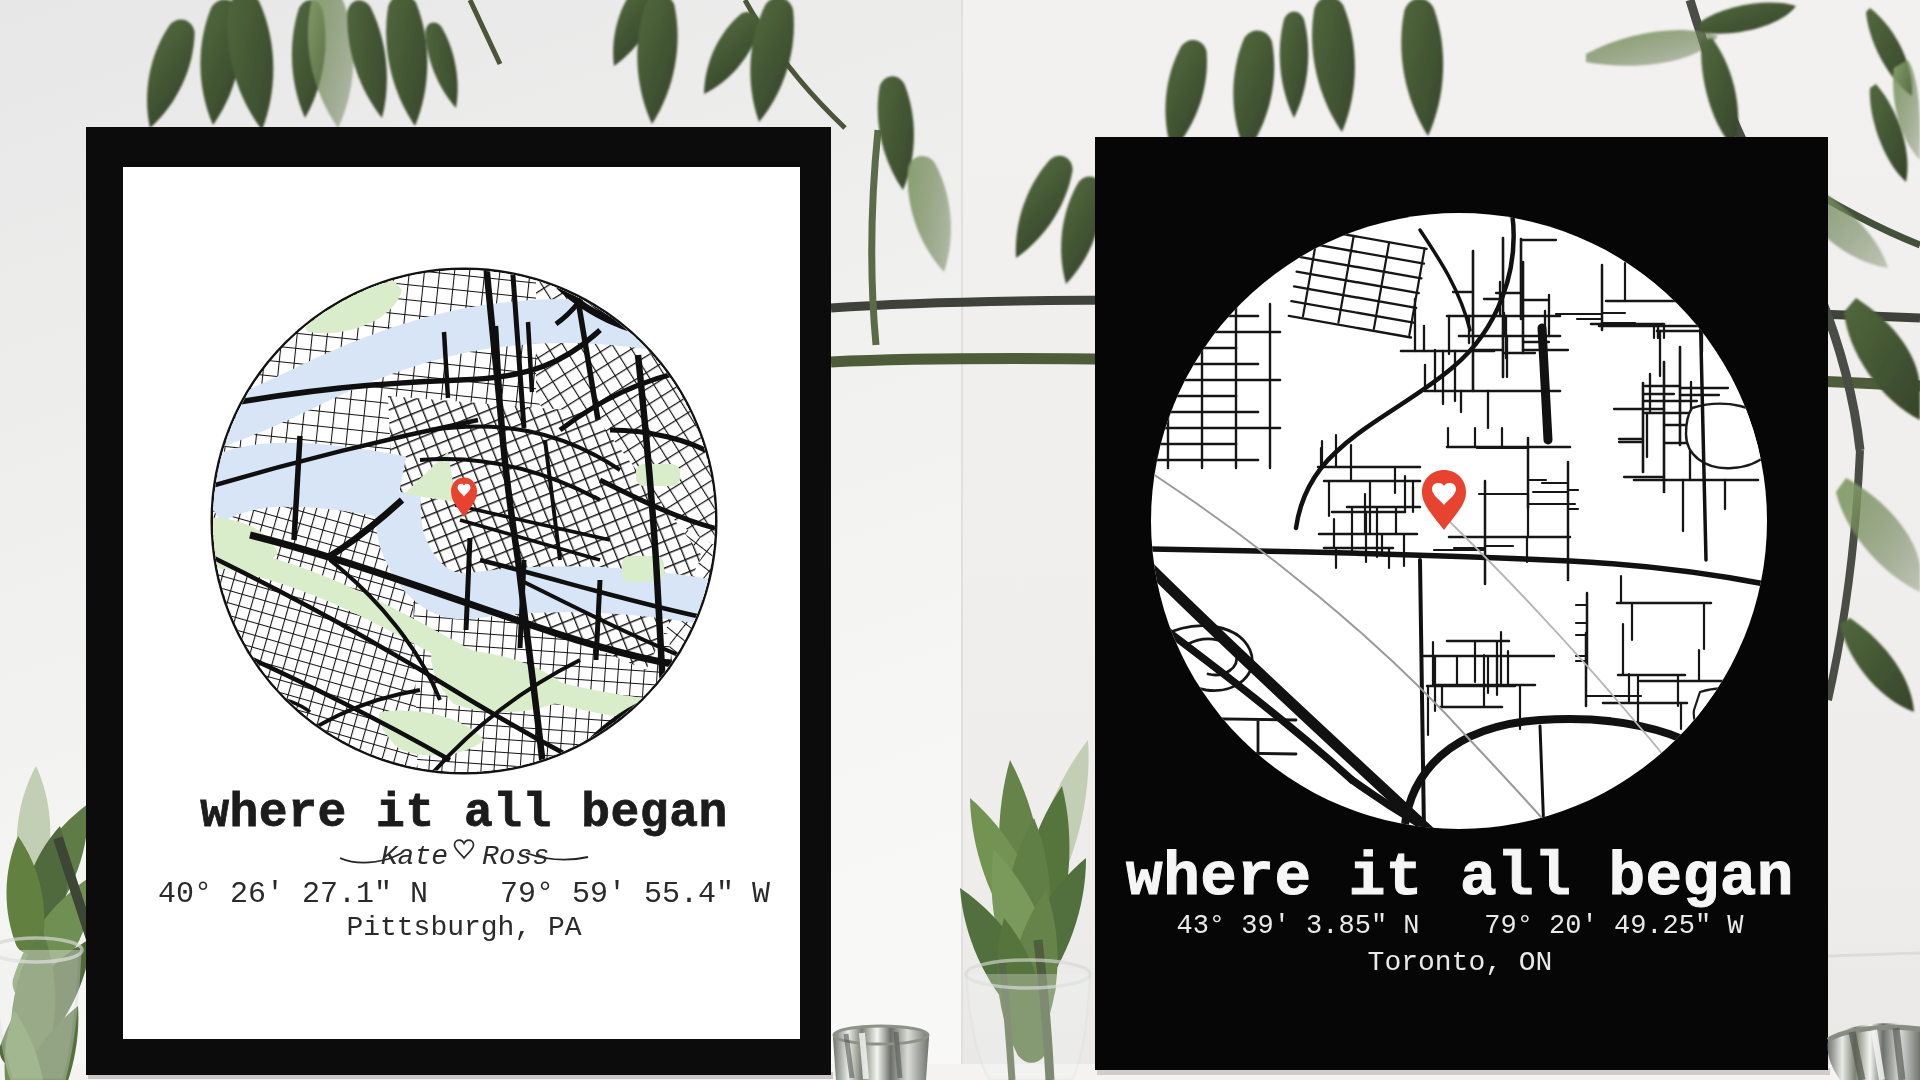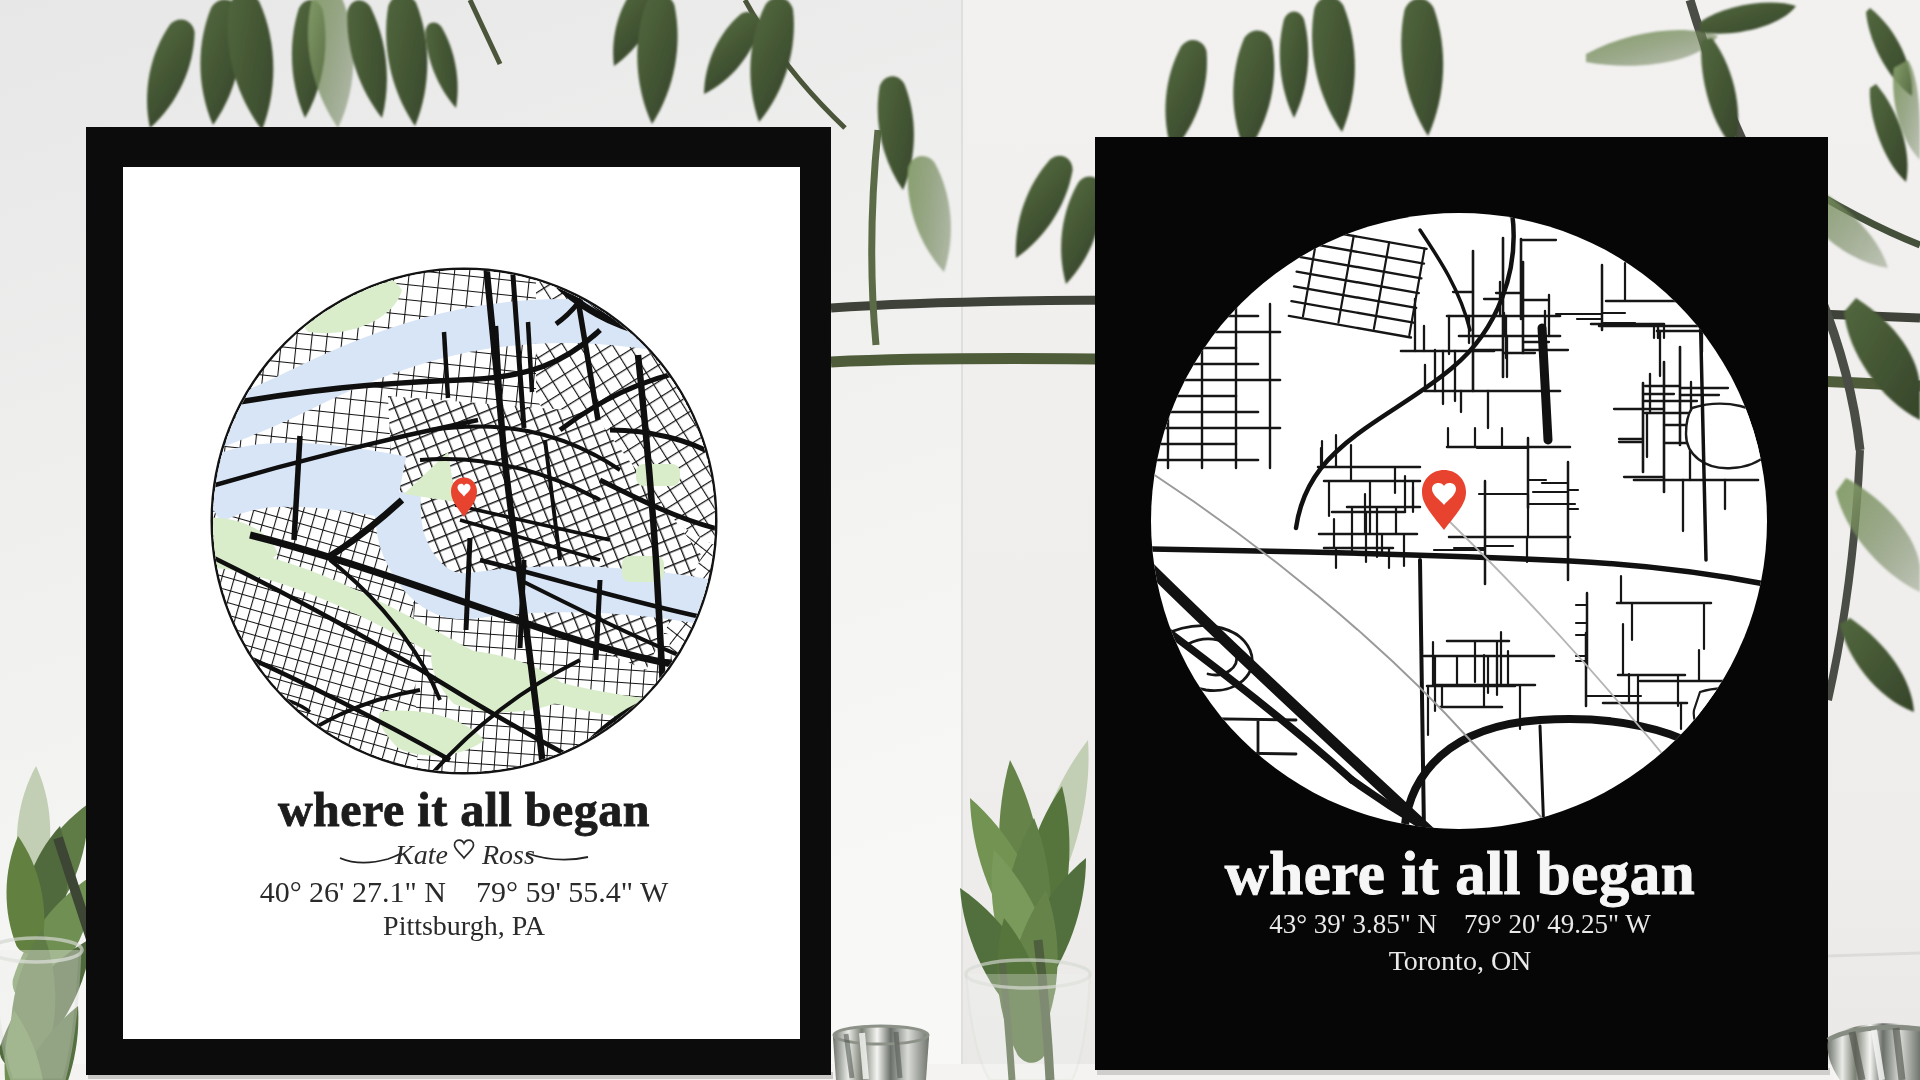--- a/index.html
+++ b/index.html
@@ -1,18 +1,18 @@
 <!DOCTYPE html>
 <html><head>
 <meta charset="utf-8">
 <style>
   html,body{margin:0;padding:0;}
   body{width:1920px;height:1080px;overflow:hidden;background:#f0f0ef;
        font-family:"Liberation Serif", serif;}
-  .scene{position:relative;width:1580px;height:1080px;}
+  .scene{position:relative;width:1580px;height:1080px;font-family:Liberation Mono, monospace;}
   svg{display:block;}
 </style>
 </head>
 <body>
 <div class="scene">
 <svg width="1920" height="1080" viewBox="0 0 1920 1080">
 <defs>
   <linearGradient id="wallL" x1="0" y1="0" x2="0.3" y2="1">
     <stop offset="0" stop-color="#e7e7e7"></stop>
     <stop offset="0.55" stop-color="#f1f1f0"></stop>

